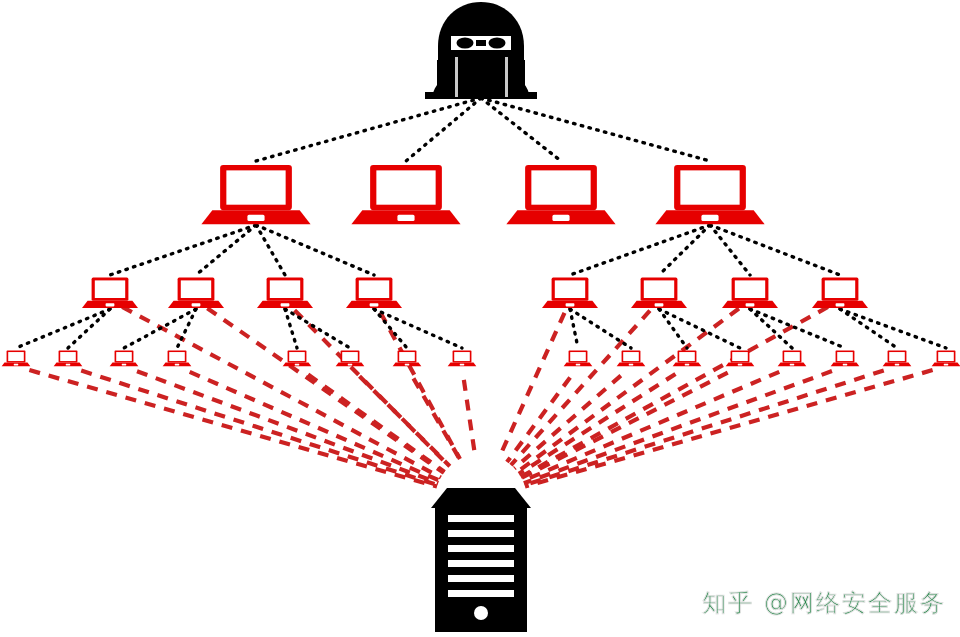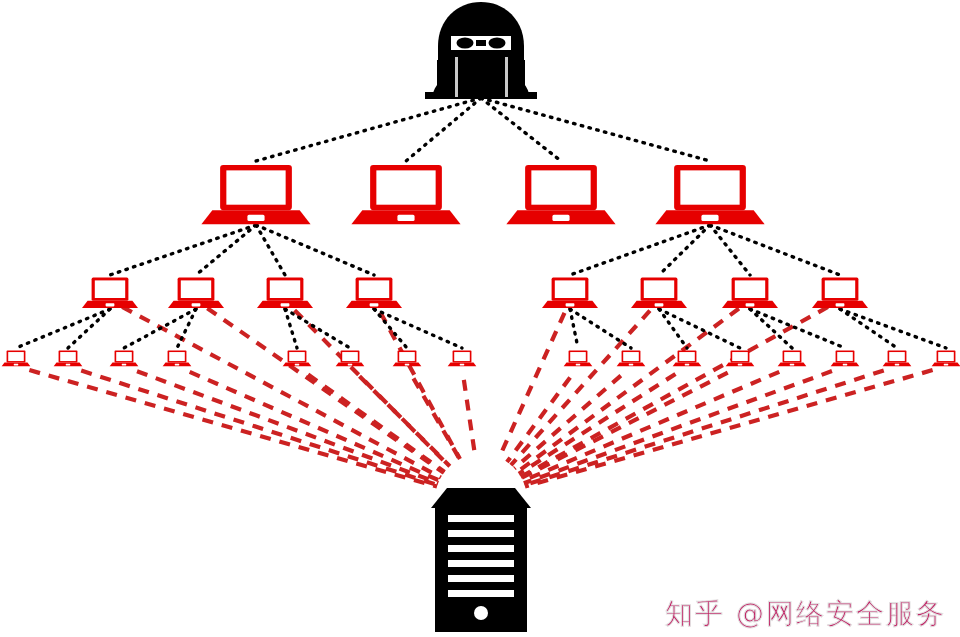--- a/index.html
+++ b/index.html
@@ -20,24 +20,24 @@
   #diagram {
     position: absolute;
     left: 0;
     top: 0;
     width: 960px;
     height: 637px;
   }
   #watermark {
     position: absolute;
     right: 14px;
-    bottom: 4px;
-    font-size: 28px;
+    bottom: 18px;
+    font-size: 24px;
     letter-spacing: 2px;
-    color: #be185d;
+    color: #15803d;
     -webkit-text-stroke: 1px #e2e2e2;
     text-shadow: 0 0 1px #e8e8e8;
     opacity: 0.95;
     user-select: none;
     white-space: nowrap;
     font-family: "DejaVu Sans", sans-serif;
   }
 </style>
 </head>
 <body>

